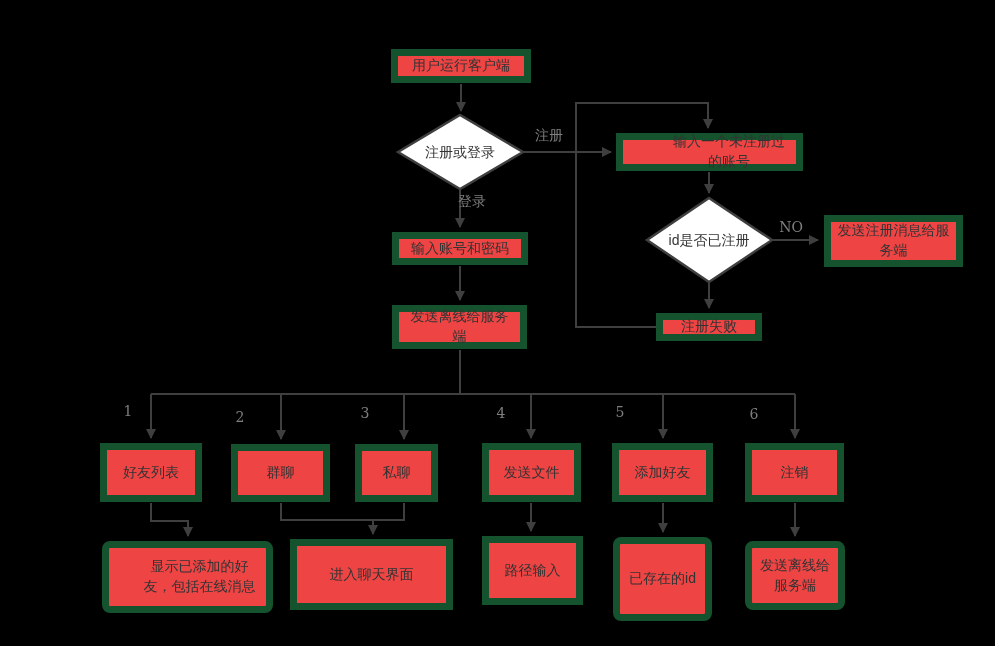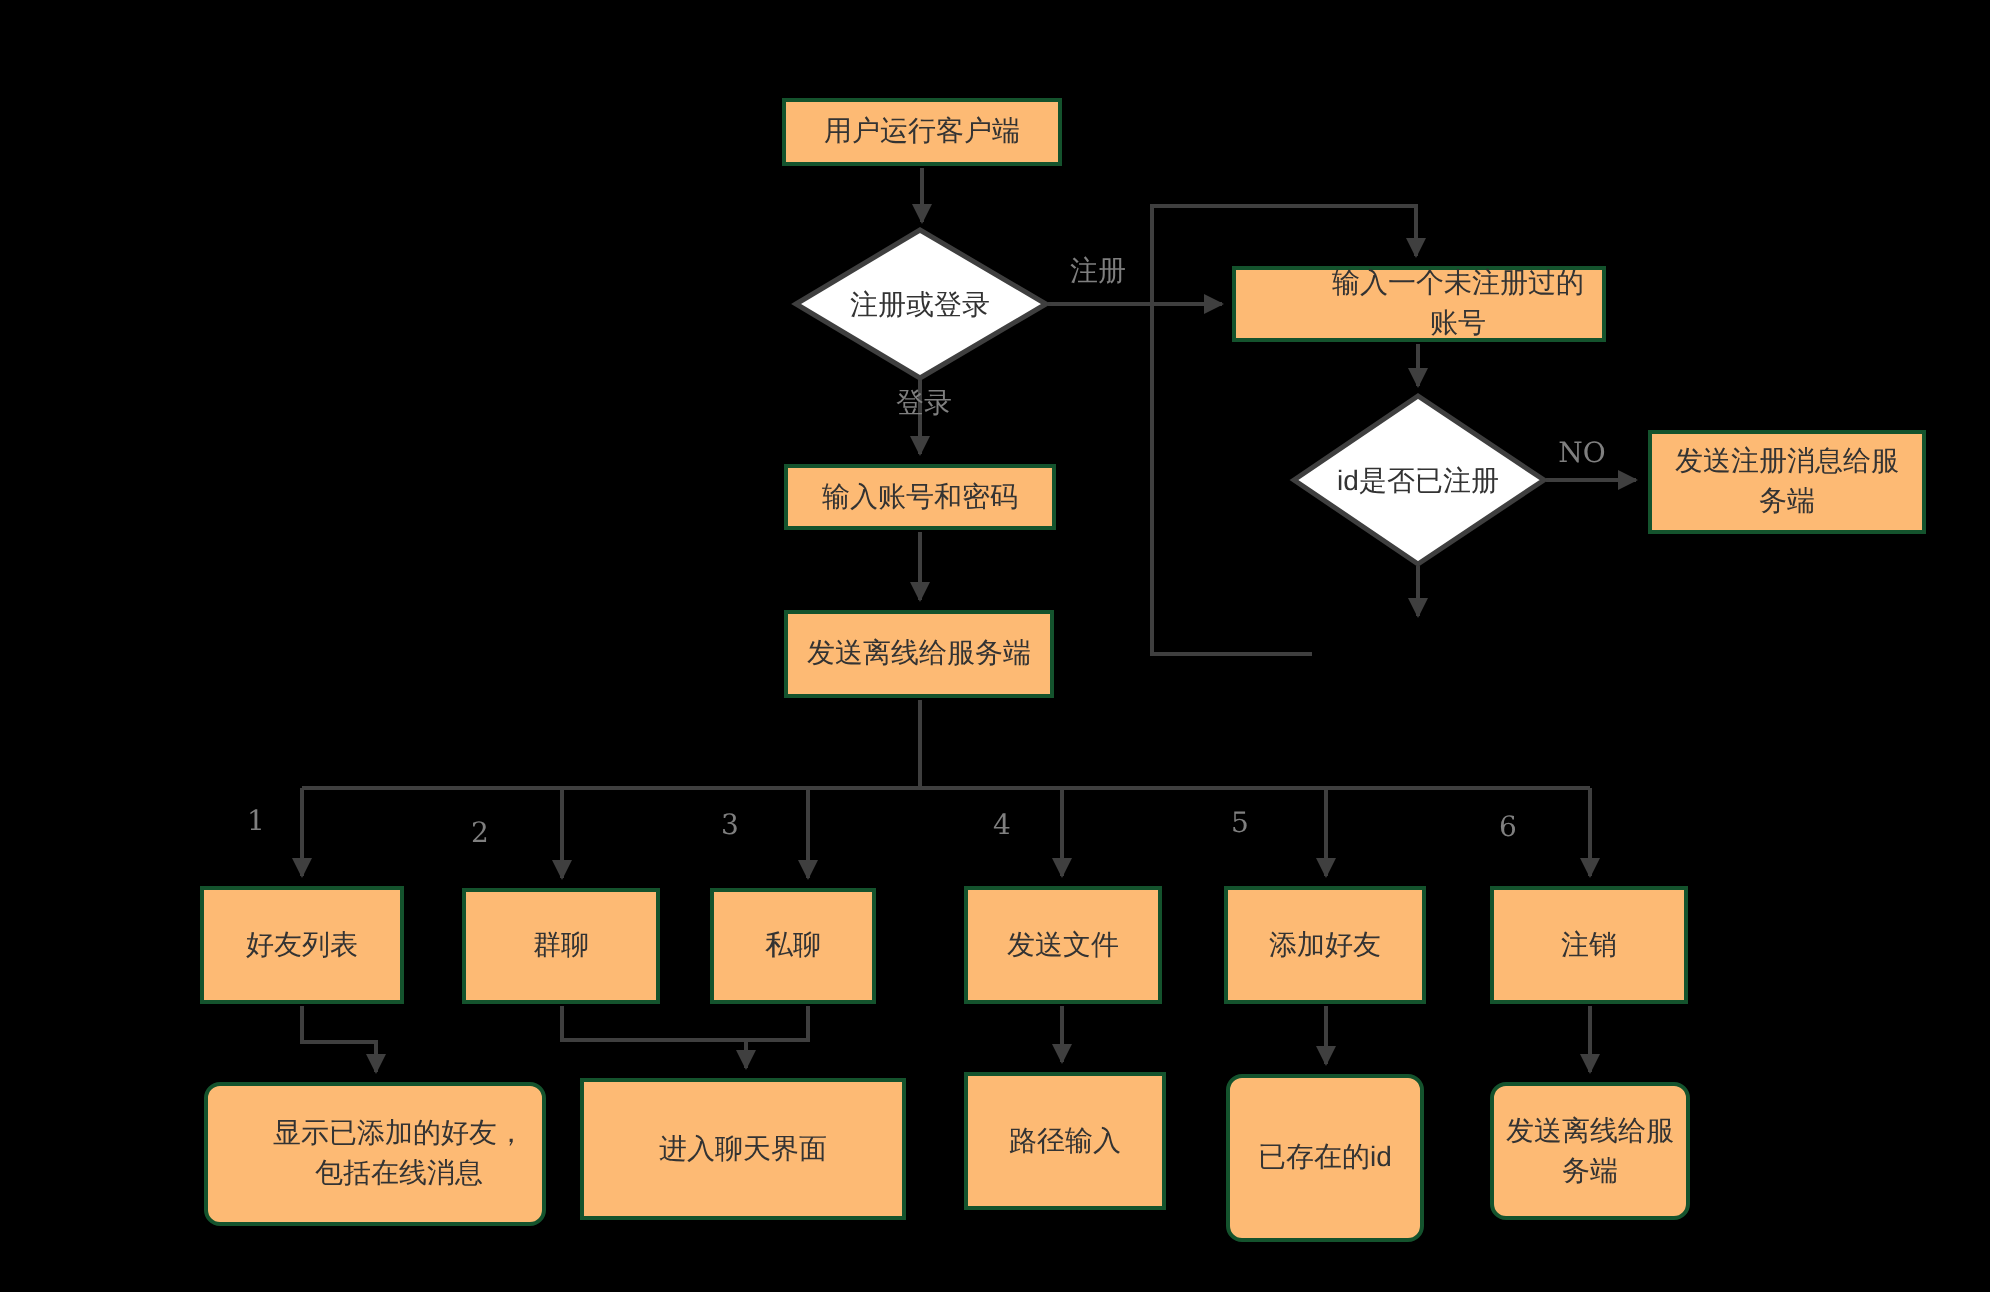--- a/index.html
+++ b/index.html
@@ -16,22 +16,22 @@
     overflow: hidden;
   }
   .edges {
     position: absolute;
     left: 0;
     top: 0;
   }
   .node {
     position: absolute;
     box-sizing: border-box;
-    background: #fdba74;
-    border: 2px solid #14532d;
+    background: #ef4444;
+    border: 7px solid #14532d;
     color: #333333;
     font-size: 14px;
     line-height: 1.4;
     display: flex;
     align-items: center;
     justify-content: center;
     text-align: center;
     padding: 2px 5px;
   }
   .node.rounded {
@@ -96,20 +96,21 @@
     <polygon points="398,152 460,115 523,152 460,189" fill="#ffffff" stroke="#3f3f3f" stroke-width="2.5"></polygon>
     <polygon points="647,240 709,198 772,240 709,282" fill="#ffffff" stroke="#3f3f3f" stroke-width="2.5"></polygon>
   </svg>
 
   <div class="node" style="left:391px; top:49px; width:140px; height:34px;">用户运行客户端</div>
 
   <div class="node" style="left:616px; top:133px; width:187px; height:38px;padding-left:44px;">输入一个未注册过的账号</div>
 
   <div class="node" style="left:824px; top:215px; width:139px; height:52px;">发送注册消息给服务端</div>
 
+  <div class="node" style="left:656px; top:313px; width:106px; height:28px;">注册失败</div>
 
   <div class="node" style="left:392px; top:232px; width:136px; height:33px;">输入账号和密码</div>
 
   <div class="node" style="left:392px; top:305px; width:135px; height:44px;">发送离线给服务端</div>
 
   <div class="node" style="left:100px; top:443px; width:102px; height:59px;">好友列表</div>
 
   <div class="node" style="left:231px; top:444px; width:99px; height:58px;">群聊</div>
 
   <div class="node" style="left:355px; top:444px; width:83px; height:58px;">私聊</div>
@@ -129,21 +130,21 @@
   <div class="node rounded" style="left:613px; top:537px; width:99px; height:84px;">已存在的id</div>
 
   <div class="node rounded" style="left:745px; top:541px; width:100px; height:69px;">发送离线给服务端</div>
 
   <span class="dlabel" style="left:460px; top:153px;">注册或登录</span>
 
   <span class="dlabel" style="left:709px; top:241px;">id是否已注册</span>
 
   <span class="elabel" style="left:549px; top:136px;">注册</span>
 
-  <span class="elabel" style="left:462px; top:202px;">登录</span>
+  <span class="elabel" style="left:472px; top:202px;">登录</span>
 
   <span class="elabel serif" style="left:791px; top:227px;">NO</span>
 
   <span class="elabel serif" style="left:128px; top:411px;">1</span>
   <span class="elabel serif" style="left:240px; top:417px;">2</span>
   <span class="elabel serif" style="left:365px; top:413px;">3</span>
   <span class="elabel serif" style="left:501px; top:413px;">4</span>
   <span class="elabel serif" style="left:620px; top:412px;">5</span>
   <span class="elabel serif" style="left:754px; top:414px;">6</span>
 

